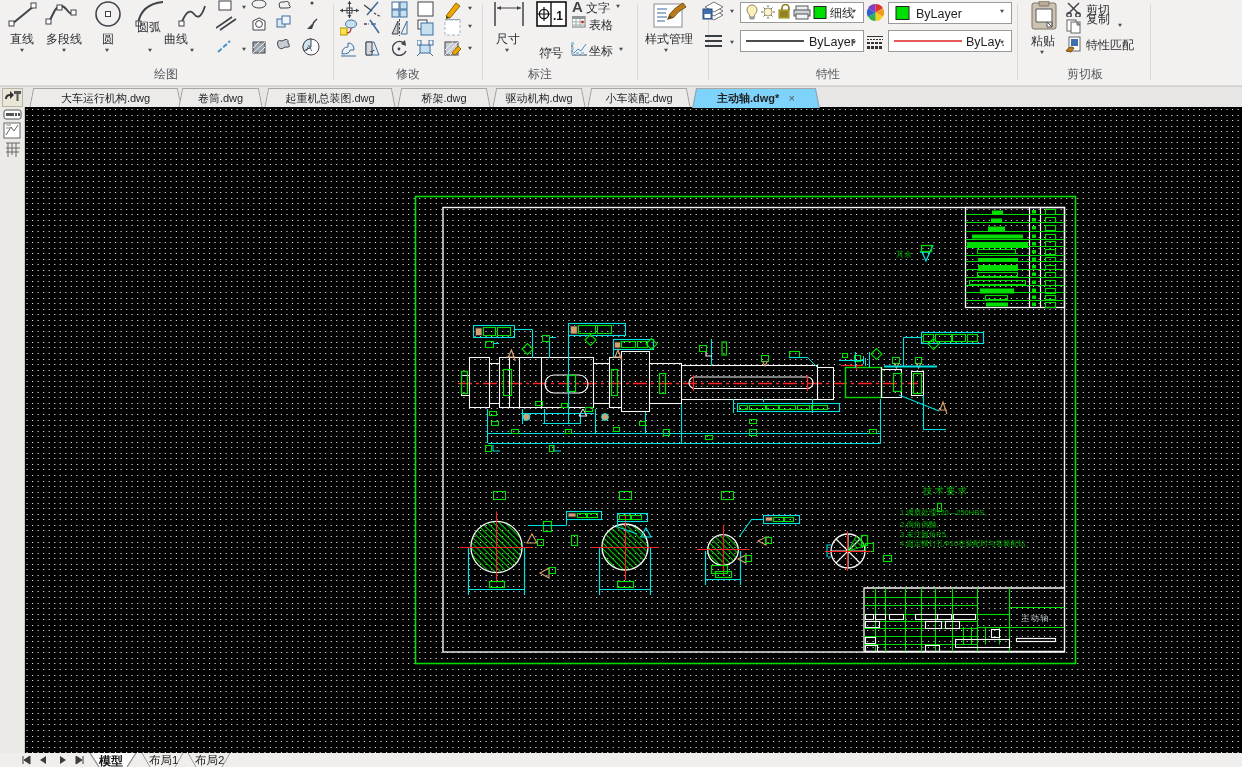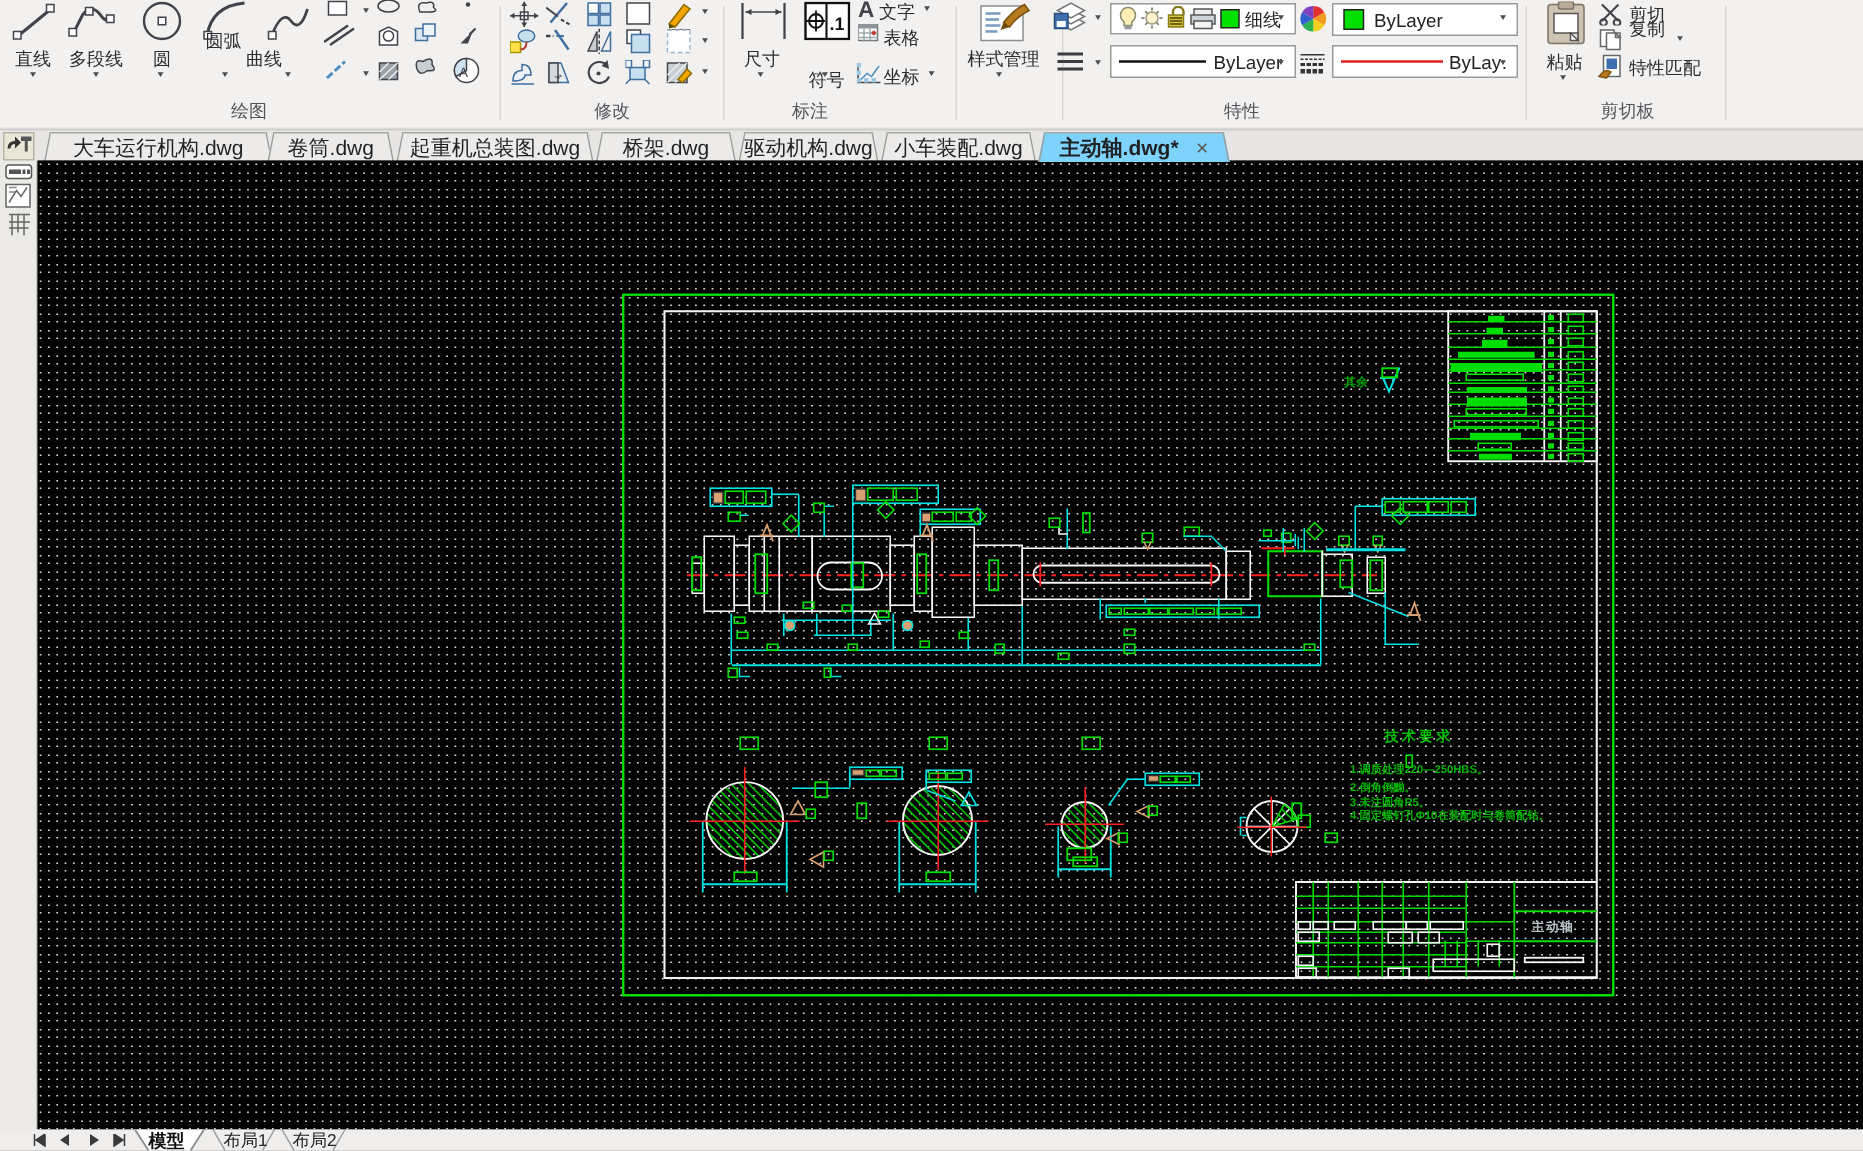--- a/index.html
+++ b/index.html
@@ -4,25 +4,25 @@
 *{margin:0;padding:0;box-sizing:border-box;}
 html,body{width:1242px;height:767px;overflow:hidden;background:#f0efee;
   font-family:"Liberation Sans",sans-serif;}
 #ribbon{position:absolute;left:0;top:0;width:1242px;height:86px;background:#f2f1f0;border-bottom:1px solid #dcdbda;}
 .sep{position:absolute;top:4px;width:1px;height:76px;background:#d9d8d6;}
 .plabel{position:absolute;top:66px;font-size:12px;color:#53565c;width:120px;text-align:center;}
 .darr{position:absolute;font-size:8px;color:#4a4d52;transform:scaleY(0.8);}
 .t12{font-size:12px;color:#2b2d30;position:absolute;white-space:nowrap;}
 #tabbar{position:absolute;left:0;top:86px;width:1242px;height:21px;background:#e7e6e5;border-top:1px solid #cfcecd;}
 .dtab{position:absolute;top:1px;height:20px;background:#ecebea;border-top:1px solid #a8a8a6;
-  font-size:14px;color:#1f2123;text-align:center;line-height:19px;white-space:nowrap;}
+  font-size:11px;color:#1f2123;text-align:center;line-height:19px;white-space:nowrap;}
 .dtab .sl{position:absolute;top:0;width:1px;height:20px;background:#9d9d9b;}
 .dtab.active{background:#7dd3fc;font-weight:bold;z-index:3;}
 #gutter{position:absolute;left:0;top:107px;width:25px;height:646px;background:#eceae7;border-right:1px solid #c8c7c5;}
-#canvas{position:absolute;left:25px;top:107px;width:1217px;height:646px;background:#000;font-weight:bold;}
+#canvas{position:absolute;left:25px;top:107px;width:1217px;height:646px;background:#000;}
 #statusbar{position:absolute;left:0;top:753px;width:1242px;height:14px;background:#efeeec;font-size:11px;color:#333;}
 </style></head><body>
 <div id="ribbon">
     <div class="sep" style="left:333px"></div>
     <div class="sep" style="left:482px"></div>
     <div class="sep" style="left:637px"></div>
     <div class="sep" style="left:708px"></div>
     <div class="sep" style="left:1017px"></div>
     <div class="sep" style="left:1150px"></div>
     <div class="plabel" style="left:106px">绘图</div>

